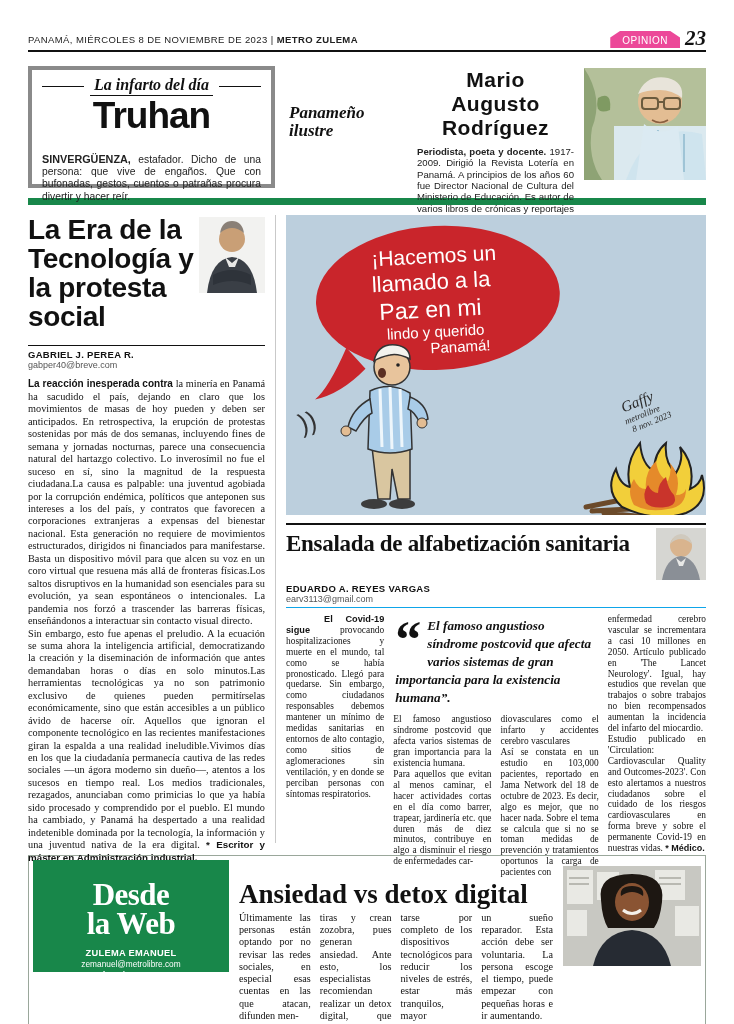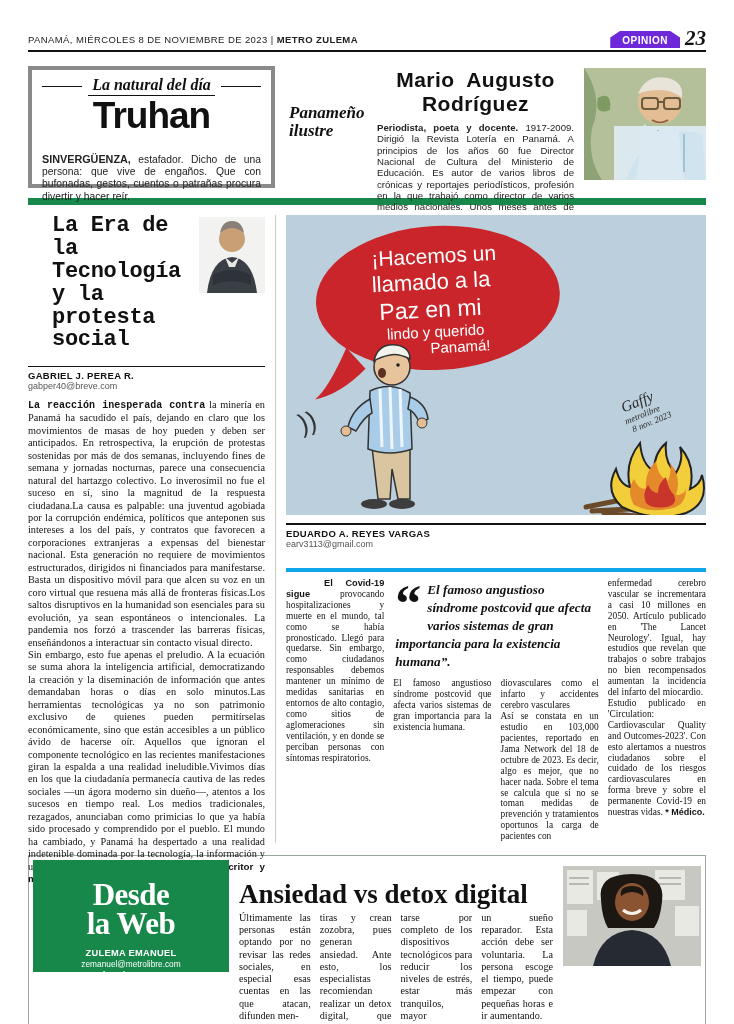--- a/index.html
+++ b/index.html
@@ -5,68 +5,68 @@
   * { margin:0; padding:0; box-sizing:border-box; }
   html,body { width:734px; height:1024px; background:#fff; }
   body { font-family:"Liberation Sans", sans-serif; color:#111; }
   .page { width:734px; height:1024px; padding:24px 28px 0 28px; overflow:hidden; background:#fff; }
 
   
   .topbar { display:flex; justify-content:space-between; align-items:flex-end; height:24px; }
   .dateline { font-size:9.5px; letter-spacing:.4px; color:#222; padding-bottom:3px; }
   .dateline b { font-weight:bold; }
   .pageinfo { display:flex; align-items:flex-end; gap:5px; }
-  .opinion-badge { background:#6d28d9; color:#fff; font-weight:bold; font-size:10px; letter-spacing:.5px;
+  .opinion-badge { background:#ec4899; color:#fff; font-weight:normal; font-size:10px; letter-spacing:.5px;
     padding:4px 12px 2px 12px; clip-path:polygon(0 38%, 14% 0, 86% 0, 100% 38%, 100% 100%, 0 100%); }
   .pagenum { font-family:"Liberation Serif", serif; font-size:21px; font-weight:bold; line-height:.85;font-style:italic; }
   .toprule { border-top:2.5px solid #111; margin-top:2px; }
 
   
   .toprow { display:flex; gap:14px; margin-top:14px; height:122px; }
   .wordbox { width:247px; border:4px solid #8a8a8a; padding:6px 10px 4px 10px; flex:none; }
   .kicker { display:flex; align-items:center; gap:6px; justify-content:center;
     font-family:"Liberation Serif", serif; font-style:italic; font-weight:bold; font-size:16px; }
   .kline { flex:1; border-top:1.5px solid #111; height:0; }
   .kicker-inner { border-bottom:1.5px solid #111; padding:0 4px 1px 4px; }
   .word { text-align:center; font-size:37px; font-weight:bold; letter-spacing:-1px; line-height:1.02; margin:1px 0 4px 0; }
   .worddef { font-size:10.3px; line-height:1.2; text-align:justify; color:#222;margin-top:18px; }
   .worddef b { font-size:10.8px; }
 
   .profile { flex:1; display:flex; gap:10px; }
   .profile-label { width:78px; flex:none; font-family:"Liberation Serif", serif; font-weight:bold; font-style:italic;
     font-size:17px; line-height:1.05; padding-top:38px; }
-  .profile-main { flex:1; }
+  .profile-main { flex:1;margin-left:40px; }
   .profile-main h2 { font-size:21px; font-weight:bold; word-spacing:6px; letter-spacing:.5px; text-align:center; margin:2px 0 6px 0; }
   .profile-main p { font-size:9.6px; line-height:1.18; text-align:justify; color:#222; }
   .portrait-mario { width:122px; height:112px; flex:none; margin-top:2px; }
 
   .greenbar { border-top:7px solid #18874a; margin-top:10px; }
 
   
   .mainrow { display:flex; margin-top:10px; height:628px; }
   .techcol { width:247px; flex:none; padding-right:10px; }
   .tech-head { display:flex; gap:4px; }
-  .tech-head h1 { font-family:Liberation Mono, monospace; font-weight:bold; font-size:22px; line-height:1.04; letter-spacing:-.3px;margin-left:24px; }
+  .tech-head h1 { font-family:Liberation Sans, sans-serif; font-weight:bold; font-size:28px; line-height:1.04; letter-spacing:-.3px; }
   .portrait-gabriel { width:66px; height:76px; flex:none; margin-top:2px; }
   .byline { border-top:1.5px solid #111; margin-top:14px; padding-top:3px; margin-bottom:8px; }
   .byline b { font-size:9.5px; letter-spacing:.3px; display:block; }
   .byline .email { font-size:9px; color:#555; display:block; }
   .tech-body p { font-family:"Liberation Serif", serif; font-size:10.3px; line-height:1.21; text-align:justify; color:#131313; }
-  .tech-body .lead { font-family:Liberation Mono, monospace; font-size:10px; }
+  .tech-body .lead { font-family:Liberation Sans, sans-serif; font-size:10px; }
   .tech-body b.tail { font-family:"Liberation Sans", sans-serif; font-size:9.8px; }
 
   .rightcol { flex:1; border-left:1px solid #c9c9c9; padding-left:10px; }
   .cartoon { width:100%; height:300px; }
   .cartoon svg { display:block; }
 
   .ens-rule { border-top:2px solid #111; margin-top:8px; }
   .ens-head { display:flex; justify-content:space-between; align-items:flex-start; padding-top:3px; }
   .ens-head h1 { font-family:"Liberation Serif", serif; font-weight:bold; font-size:23px; letter-spacing:-.3px; line-height:1; padding-top:4px; }
   .portrait-eduardo { width:50px; height:52px; flex:none; }
-  .ens-byline { margin-bottom:6px; border-top:none; border-bottom:4px solid #0ea5e9; padding-bottom:19px; margin-top:0; }
+  .ens-byline { margin-bottom:6px; border-top:none; border-bottom:1px solid #0ea5e9; padding-bottom:3px; margin-top:0; }
 
   .hgrid { display:grid; grid-template-columns:repeat(4, 1fr); grid-template-rows:auto 1fr; column-gap:9px; }
   .hcol p, .hcol { font-family:"Liberation Serif", serif; font-size:9.4px; line-height:1.16; text-align:justify; color:#131313; }
   .hcol .lead { font-family:"Liberation Sans", sans-serif; font-weight:bold; font-size:9.2px;padding-left:38px; }
   .hcol b.tail { font-family:"Liberation Sans", sans-serif; font-size:9px; }
   .hc1 { grid-column:1; grid-row:1/3; }
   .hquote { grid-column:2/4; grid-row:1; padding:2px 2px 8px 2px; }
   .hc2 { grid-column:2; grid-row:2; }
   .hc3 { grid-column:3; grid-row:2; }
   .hc4 { grid-column:4; grid-row:1/3; }
@@ -102,21 +102,21 @@
       </div>
       <div class="pagenum">23</div>
     </div>
   </header>
   <div class="toprule"></div>
 
   <section class="toprow">
     <div class="wordbox">
       <div class="kicker">
         <span class="kline"></span>
-        <span class="kicker-inner">La natural del día</span>
+        <span class="kicker-inner">La infarto del día</span>
         <span class="kline"></span>
       </div>
       <div class="word">Truhan</div>
       <p class="worddef"><b>SINVERGÜENZA,</b><span> estafador. Dicho de una persona: que vive de engaños. Que con bufonadas, gestos, cuentos o patrañas procura divertir y hacer reír.</span></p>
     </div>
 
     <div class="profile">
       <div class="profile-label">Panameño ilustre</div>
       <div class="profile-main">
         <h2>Mario Augusto Rodríguez</h2>
@@ -204,35 +204,46 @@
           </g>
           <g transform="rotate(-22 352 196)" fill="#2a2a2a">
             <text x="338" y="192" font-size="15" font-style="italic" font-family="Liberation Serif, serif">Gaffy</text>
             <text x="336" y="204" font-size="9" font-style="italic" font-family="Liberation Serif, serif">metrolibre</text>
             <text x="340" y="214" font-size="9" font-style="italic" font-family="Liberation Serif, serif">8 nov. 2023</text>
           </g>
         </svg>
       </div>
 
       <div class="ens-rule"></div>
+      <div class="ens-head">
+        <h1>Ensalada de alfabetización sanitaria</h1>
+        <svg class="portrait-eduardo" viewBox="0 0 50 52" xmlns="http://www.w3.org/2000/svg">
+          <rect width="50" height="52" fill="#d6d6d2"></rect>
+          <circle cx="25" cy="18" r="11" fill="#d9b48e"></circle>
+          <path d="M14 16 q4 -10 11 -10 q8 0 11 10 q-6 -5 -11 -5 q-6 0 -11 5 Z" fill="#cfc9bd"></path>
+          <path d="M6 52 q4 -22 19 -24 q15 2 19 24 Z" fill="#8a8f96"></path>
+          <path d="M20 30 l5 4 l5 -4 l-3 8 l-4 0 Z" fill="#e8e8e6"></path>
+        </svg>
+      </div>
       <div class="byline ens-byline">
         <b>EDUARDO A. REYES VARGAS</b>
         <span class="email">earv3113@gmail.com</span>
       </div>
 
       <div class="hgrid">
         <div class="hcol hc1">
           <p><b class="lead">El Covid-19 sigue</b><span> provocando hospitalizaciones y muerte en el mundo, tal como se había pronosticado. Llegó para quedarse. Sin embargo, como ciudadanos responsables debemos mantener un mínimo de medidas sanitarias en entornos de alto contagio, como sitios de aglomeraciones sin ventilación, y en donde se perciban personas con síntomas respiratorios.</span></p>
         </div>
         <div class="hquote">
           <span class="qmark">“</span>
           <span class="qtext">El famoso angustioso síndrome postcovid que afecta varios sistemas de gran importancia para la existencia humana”.</span>
         </div>
         <div class="hcol hc2">
           <p><span>El famoso angustioso síndrome postcovid que afecta varios sistemas de gran importancia para la existencia humana.</span></p>
+          <p><span>Para aquellos que evitan al menos caminar, el hacer actividades cortas en el día como barrer, trapear, jardinería etc. que duren más de diez minutos, contribuye en algo a disminuir el riesgo de enfermedades car-</span></p>
         </div>
         <div class="hcol hc3">
           <p><span>diovasculares como el infarto y accidentes cerebro vasculares</span></p>
           <p><span>Así se constata en un estudio en 103,000 pacientes, reportado en Jama Network del 18 de octubre de 2023. Es decir, algo es mejor, que no hacer nada. Sobre el tema se calcula que si no se toman medidas de prevención y tratamientos oportunos la carga de pacientes con</span></p>
         </div>
         <div class="hcol hc4">
           <p><span>enfermedad cerebro vascular se incrementara a casi 10 millones en 2050. Artículo publicado en 'The Lancet Neurology'. Igual, hay estudios que revelan que trabajos o sobre trabajos no bien recompensados aumentan la incidencia del infarto del miocardio.</span></p>
           <p><span>Estudio publicado en 'Circulation: Cardiovascular Quality and Outcomes-2023'. Con esto alertamos a nuestros ciudadanos sobre el cuidado de los riesgos cardiovasculares en forma breve y sobre el permanente Covid-19 en nuestras vidas. </span><b class="tail">* Médico.</b></p>
         </div>
       </div>

